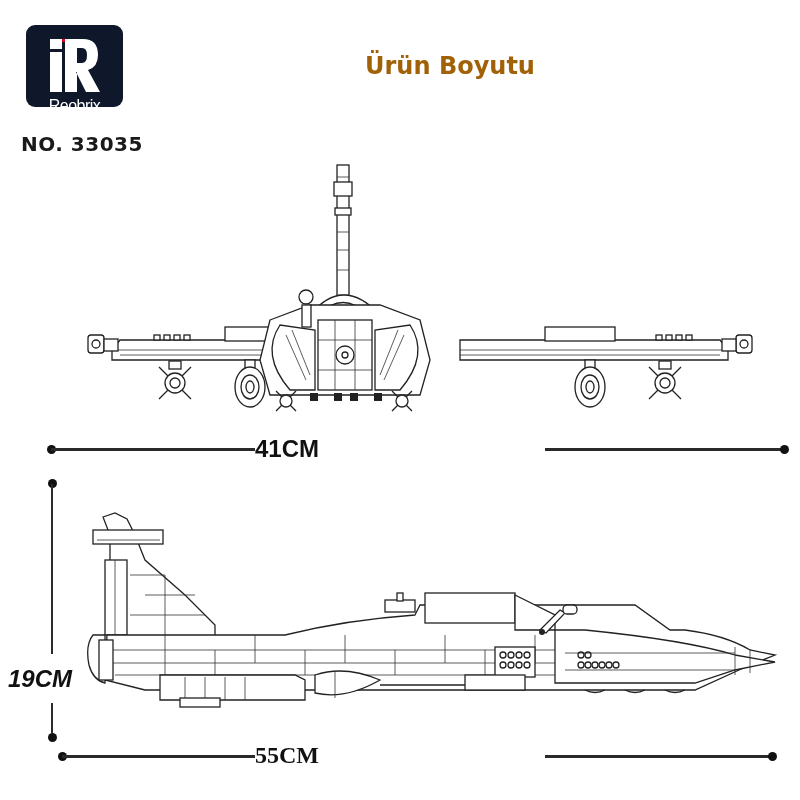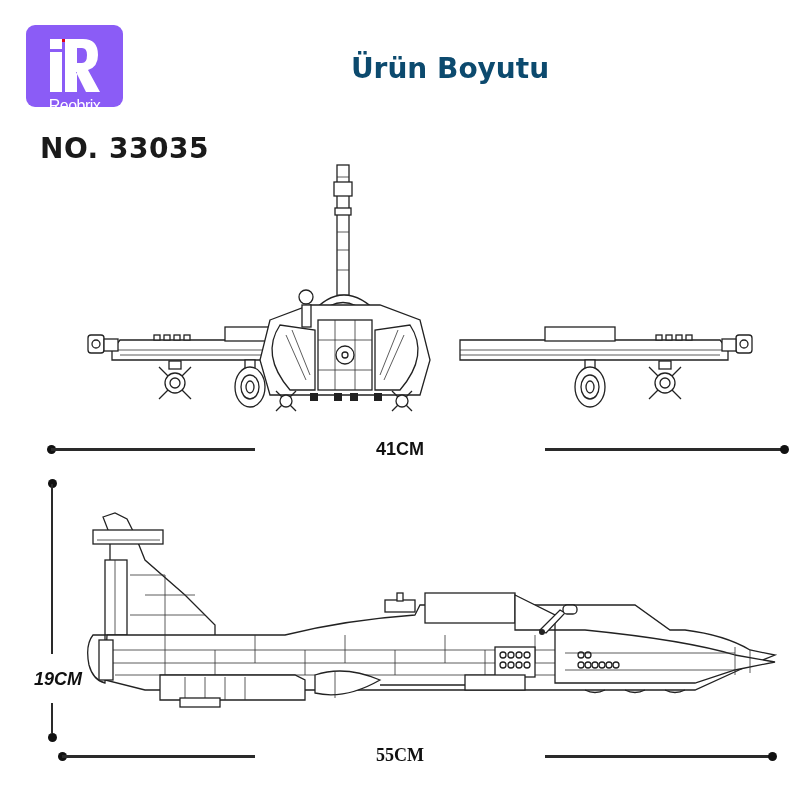--- a/index.html
+++ b/index.html
@@ -1,24 +1,24 @@
 <!DOCTYPE html>
 <html><head>
 <meta charset="utf-8">
 <style>
   html,body{margin:0;padding:0;background:#fff;}
   body{width:800px;height:800px;position:relative;overflow:hidden;font-family:"DejaVu Sans","Liberation Sans",sans-serif;}
-  .logo{position:absolute;left:26px;top:25px;width:97px;height:82px;background:#8b5cf6;border-radius:9px;}
+  .logo{position:absolute;left:26px;top:25px;width:97px;height:82px;background:#0f172a;border-radius:9px;}
   .logo .glyph{position:absolute;left:22px;top:8px;width:56px;height:64px;}
   .logo .brand{position:absolute;left:0;right:0;top:72px;text-align:center;color:#fff;font-family:"Liberation Sans",sans-serif;font-size:16px;letter-spacing:-0.5px;}
-  .model-no{position:absolute;left:40px;top:132px;font-family:"DejaVu Sans",sans-serif;font-weight:bold;font-size:28px;color:#1a1a1a;letter-spacing:0.5px;}
-  .title{position:absolute;left:300px;top:52px;width:300px;text-align:center;color:#0c4a6e;font-family:"DejaVu Sans",sans-serif;font-weight:bold;font-size:28px;}
+  .model-no{position:absolute;left:21px;top:132px;font-family:"DejaVu Sans",sans-serif;font-weight:bold;font-size:20px;color:#1a1a1a;letter-spacing:0.5px;}
+  .title{position:absolute;left:300px;top:52px;width:300px;text-align:center;color:#a16207;font-family:"DejaVu Sans",sans-serif;font-weight:bold;font-size:24px;}
   .dim-h{position:absolute;height:3px;background:#2a2a2a;}
   .dot{position:absolute;width:9px;height:9px;border-radius:50%;background:#111;}
-  .dim-label{position:absolute;font-family:"Liberation Sans",sans-serif;font-weight:bold;color:#111;font-size:18px;background:#fff;text-align:center;}
+  .dim-label{position:absolute;font-family:"Liberation Sans",sans-serif;font-weight:bold;color:#111;font-size:24px;background:#fff;text-align:left;}
   .dim-v{position:absolute;width:2px;background:#2a2a2a;}
   svg{position:absolute;}
   svg .ln{fill:none;stroke:#222;stroke-width:1.3;}
   svg .lt{fill:none;stroke:#333;stroke-width:0.8;}
   svg .fw{fill:#fff;stroke:#222;stroke-width:1.3;}
 </style>
 </head>
 <body>
 
 <div class="logo">

